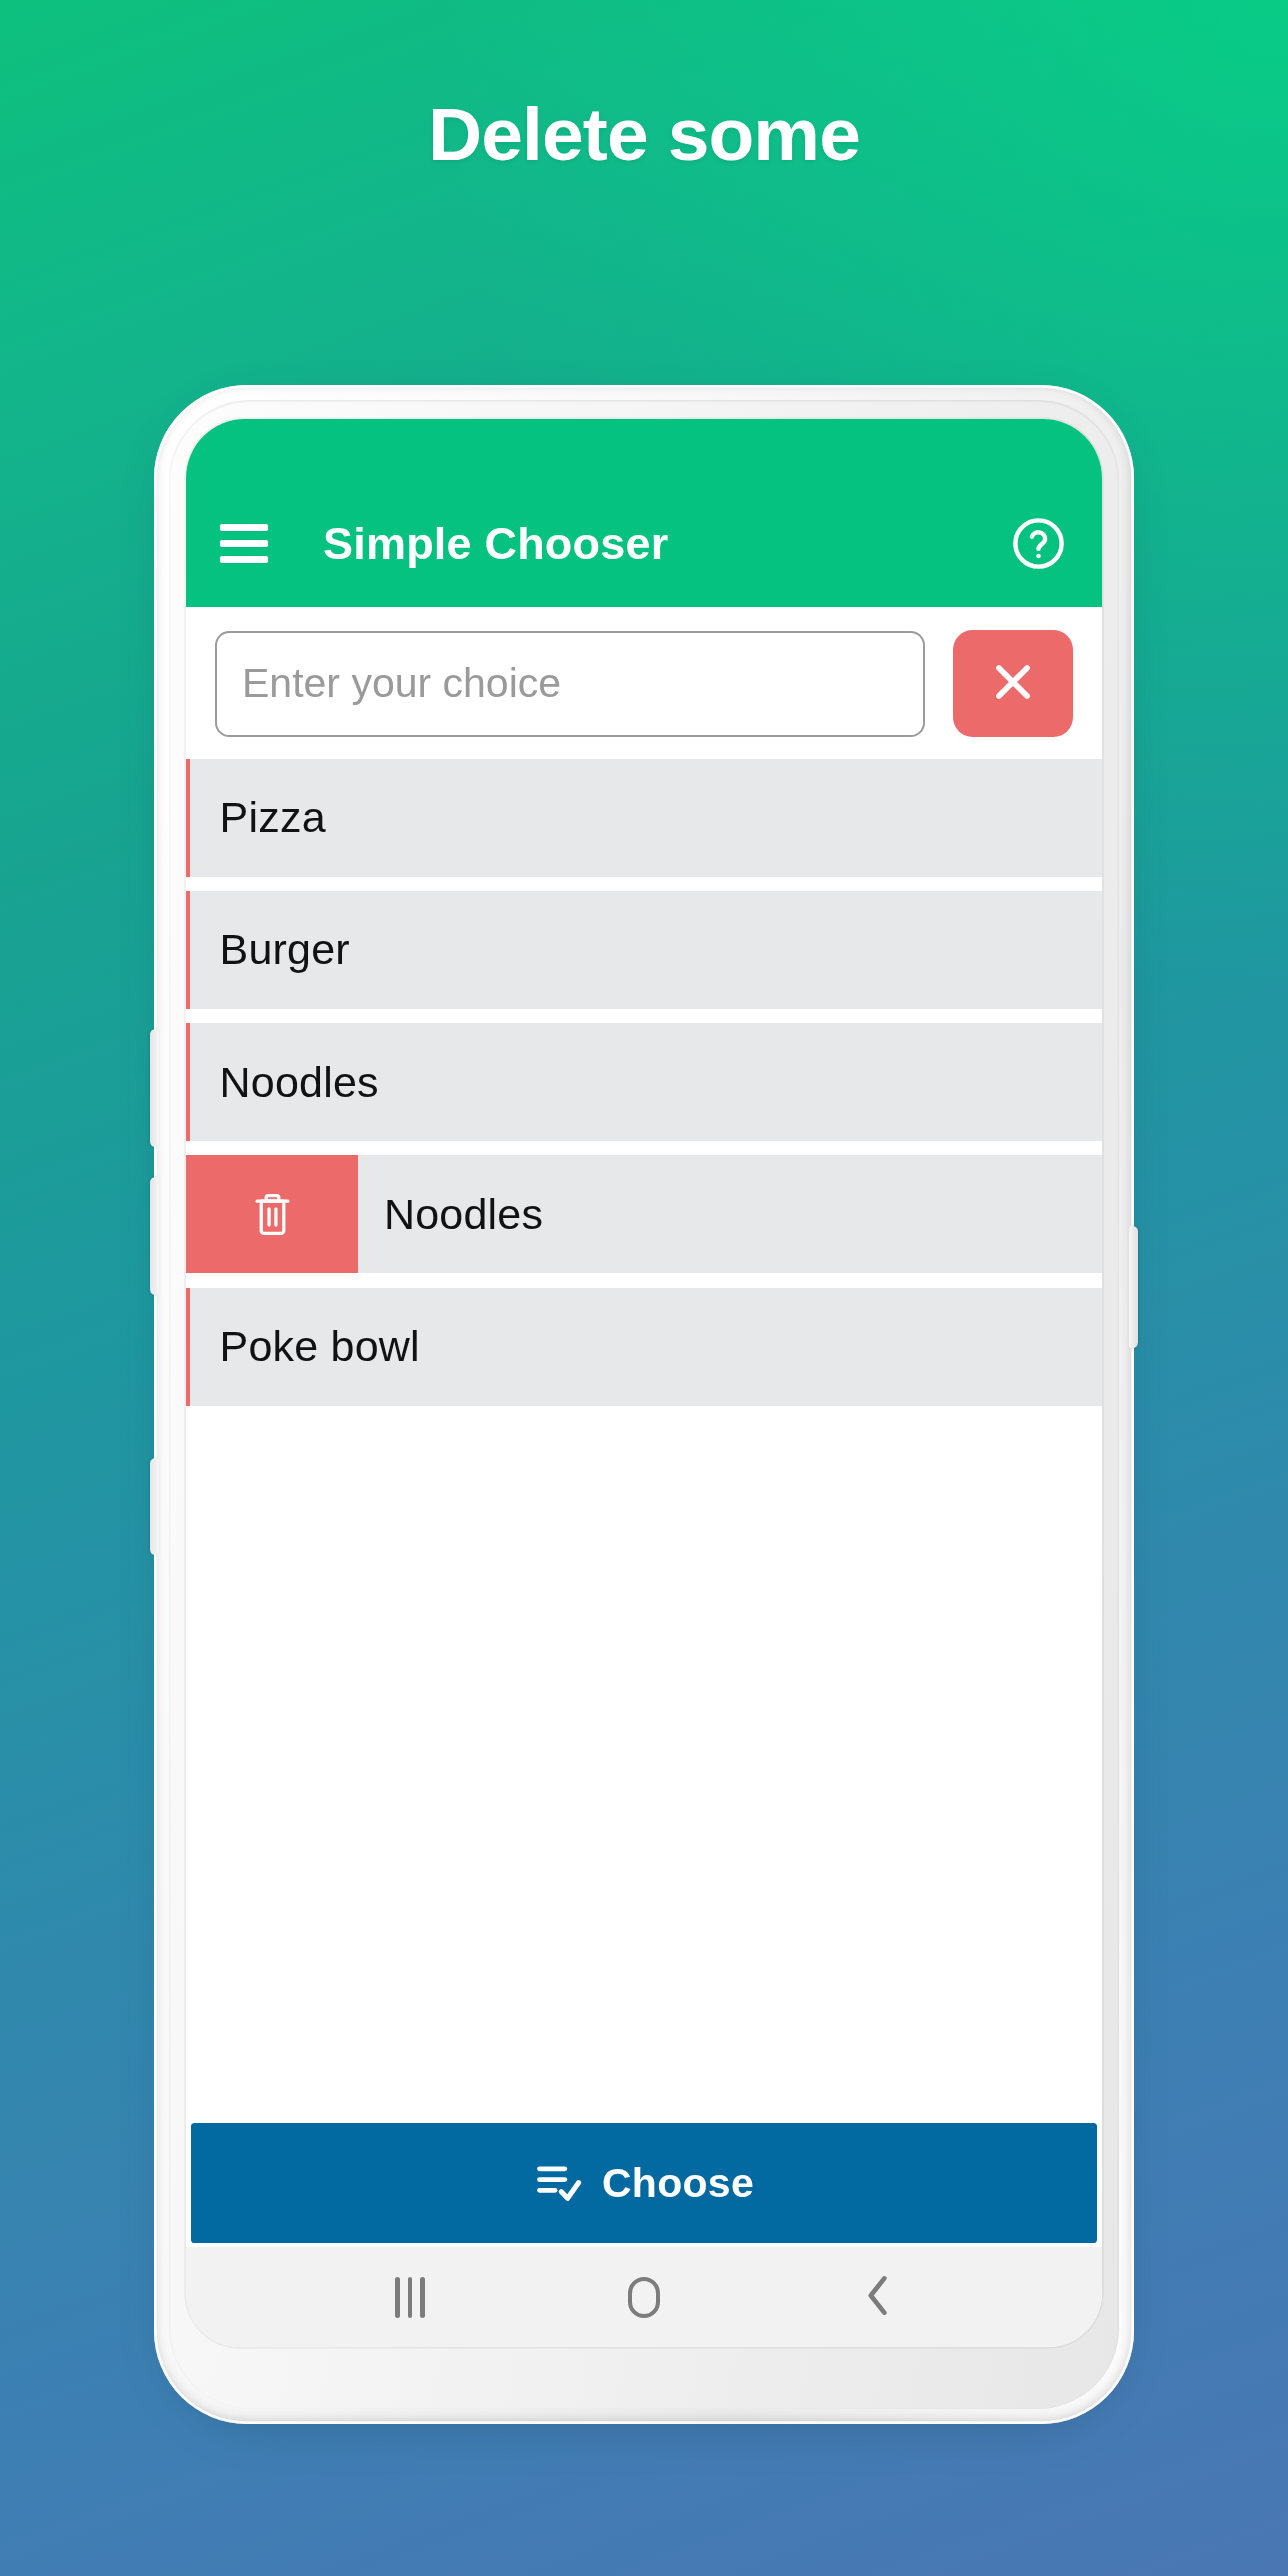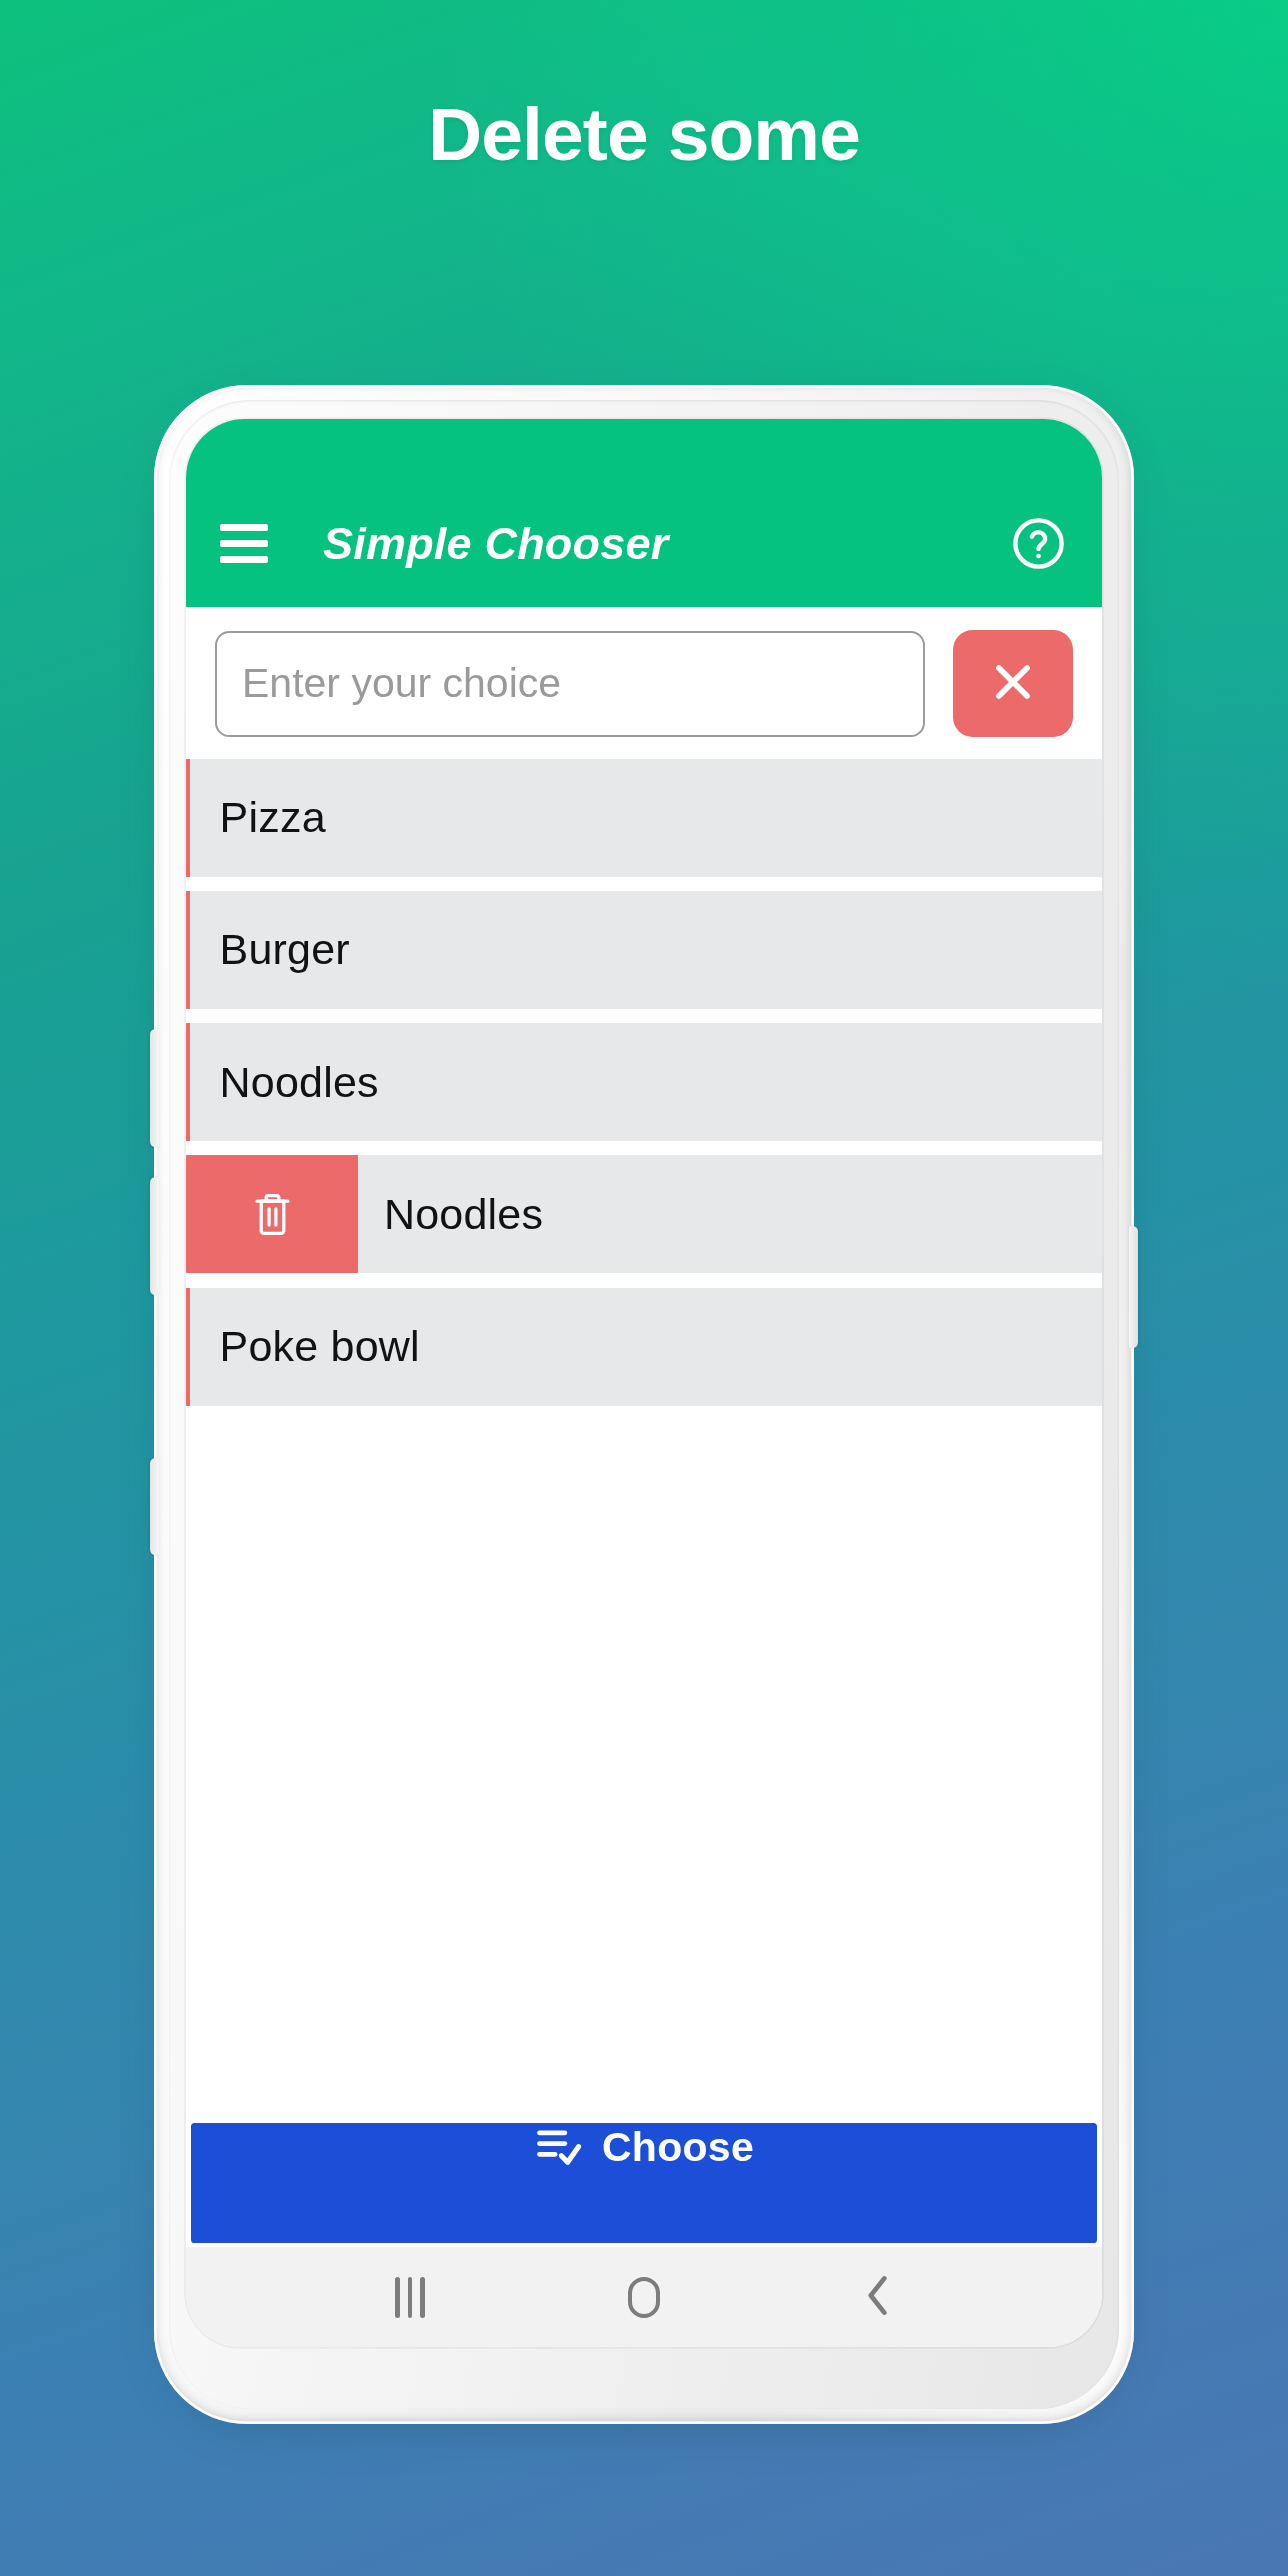--- a/index.html
+++ b/index.html
@@ -145,21 +145,20 @@
     display: flex;
     align-items: flex-end;
     padding: 0 34px 25px 34px;
     box-sizing: border-box;
   }
   .appbar-row {
     display: flex;
     align-items: center;
     width: 100%;
     height: 77px;
-    font-style: italic;
   }
   .menu-icon {
     width: 55px;
     height: 55px;
     display: flex;
     flex-direction: column;
     justify-content: center;
     gap: 9.8px;
     cursor: pointer;
     flex: 0 0 auto;
@@ -273,23 +272,24 @@
   }
   .trash-wrap svg { width: 41px; height: 50px; }
 
   
   .choose-btn {
     flex: 0 0 auto;
     height: 120px;
     margin: 0 5.4px 3.6px 5.4px;
     border: none;
     border-radius: 3.6px;
-    background: #1d4ed8;
+    background: #0369a1;
     color: #ffffff;
     display: flex;
+    align-items: center;
     justify-content: center;
     gap: 18px;
     cursor: pointer;
     font-family: "Liberation Sans", sans-serif;
   }
   .choose-btn .label {
     font-size: 41px;
     font-weight: 700;
     letter-spacing: 0.3px;
   }

